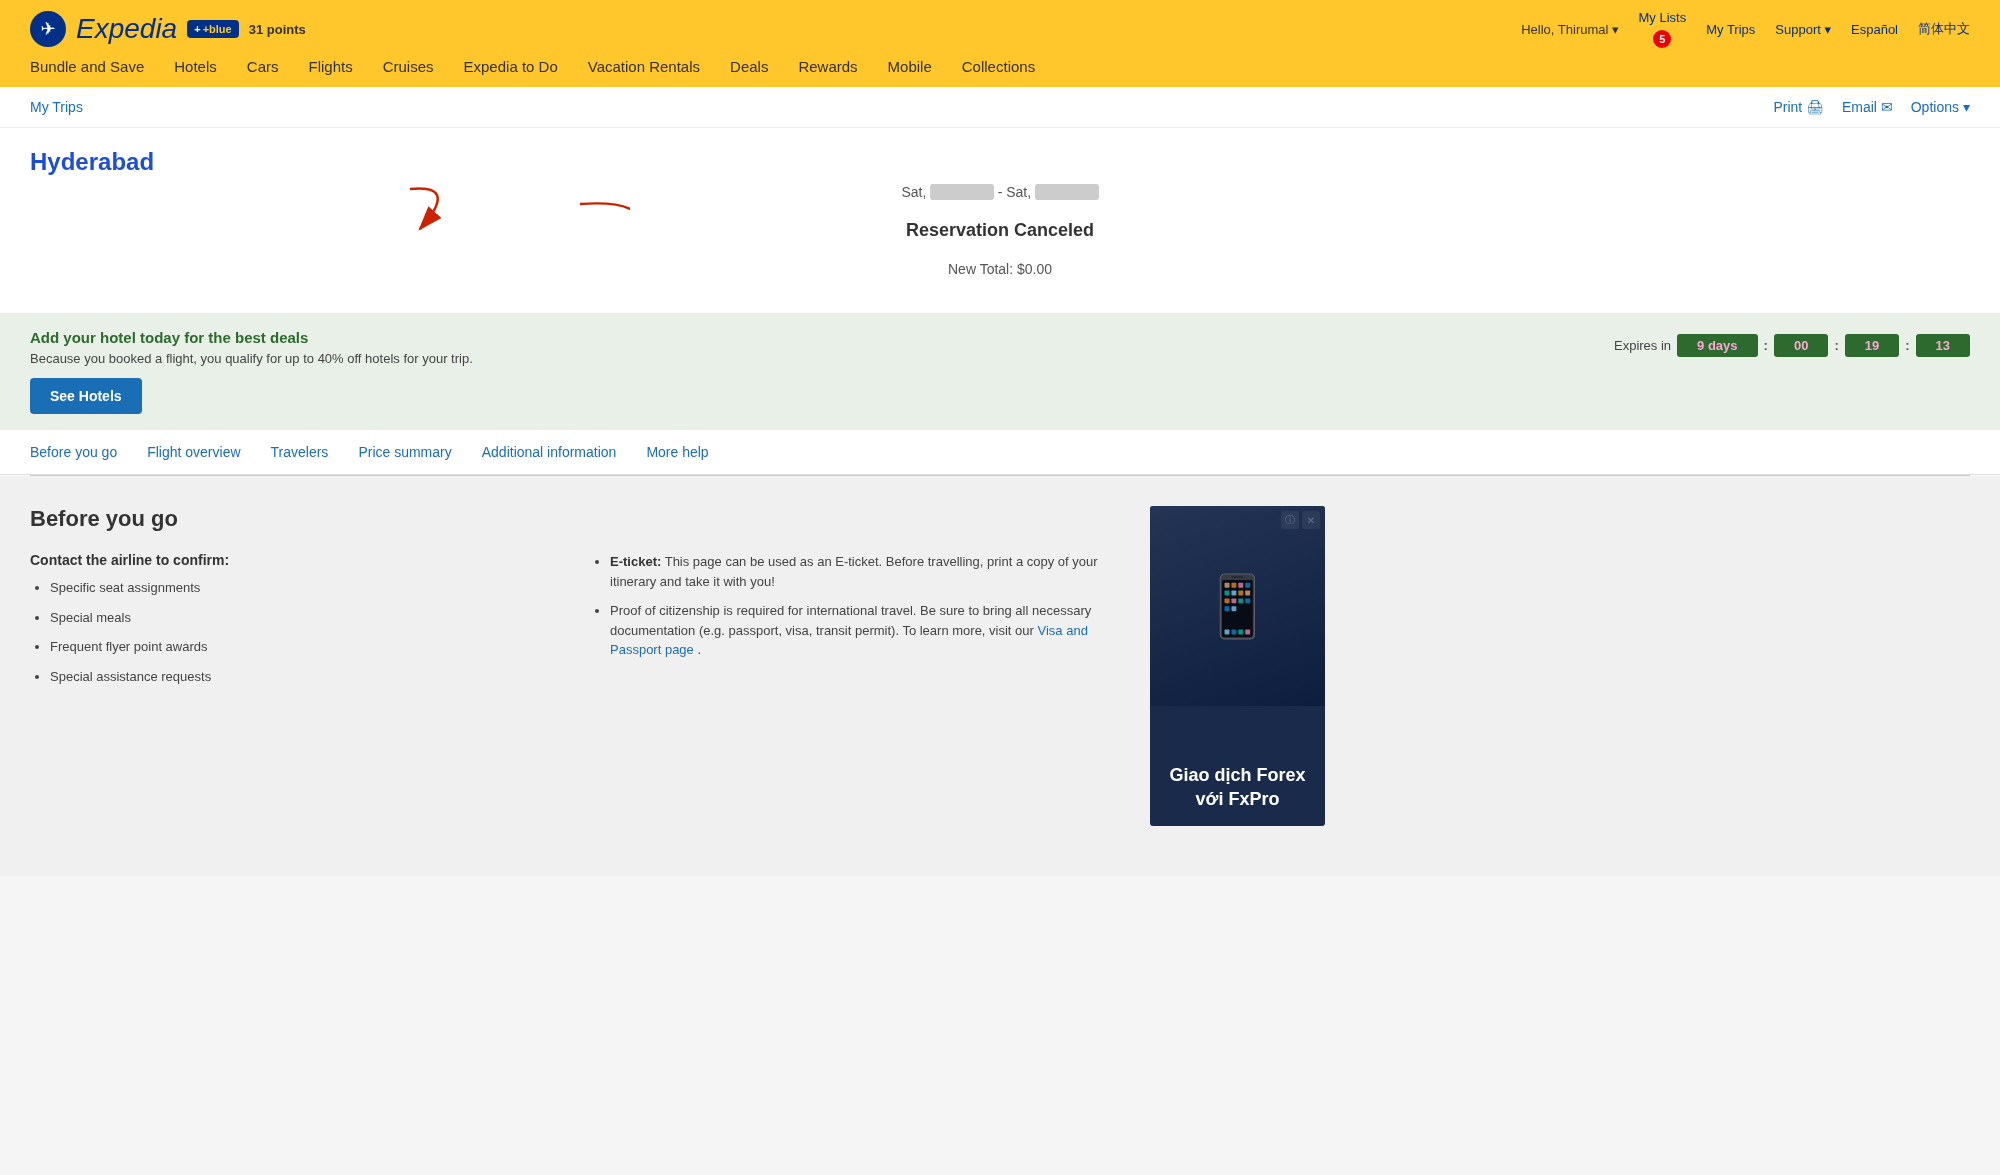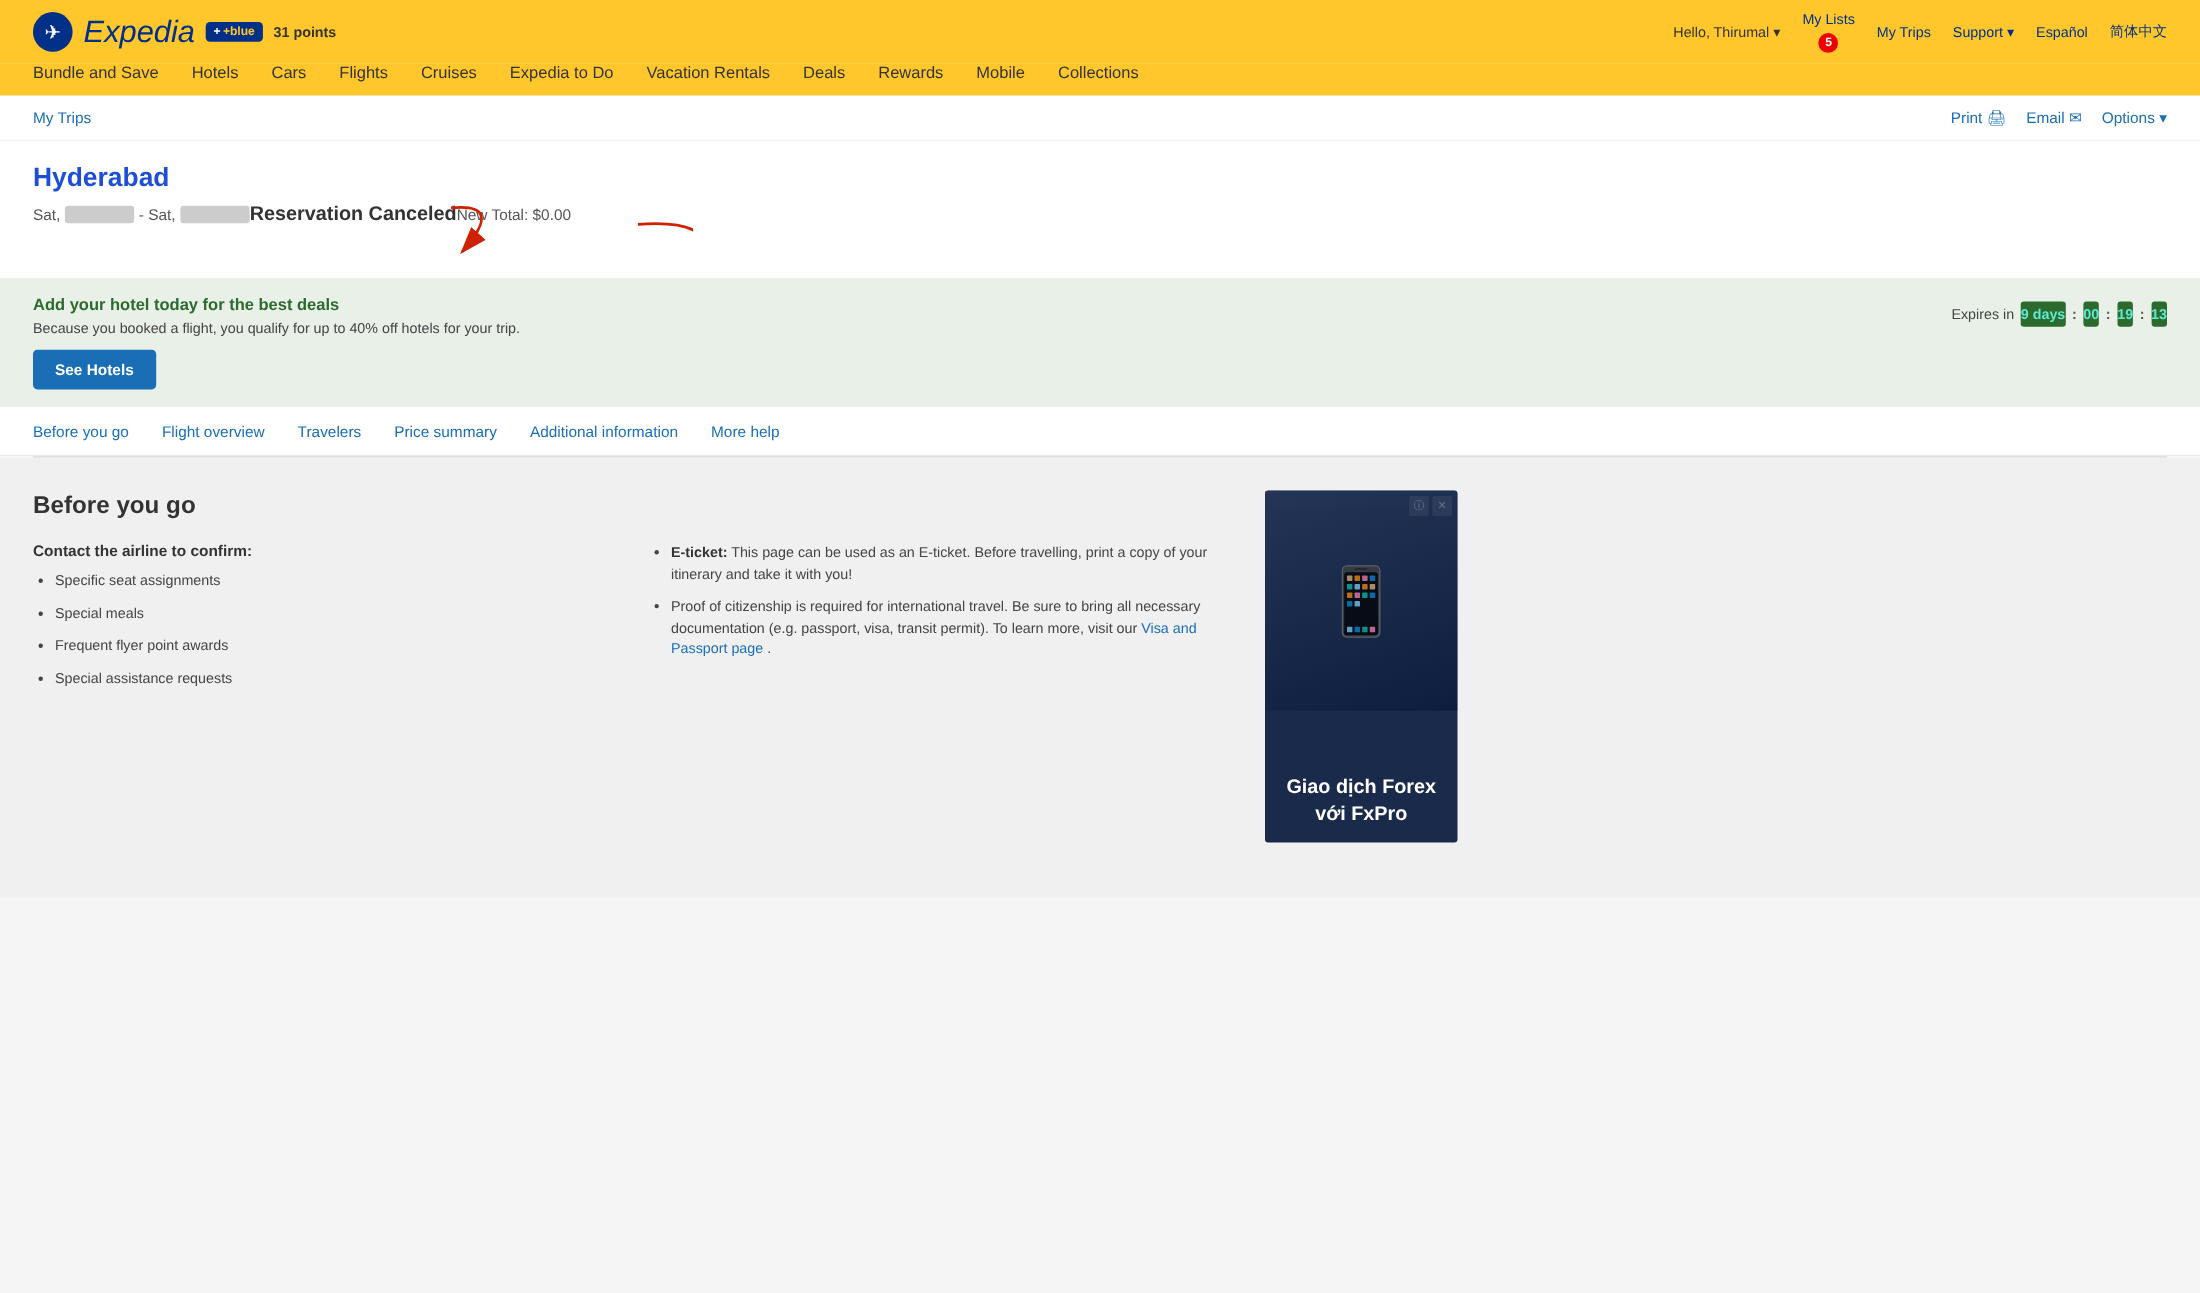--- a/index.html
+++ b/index.html
@@ -145,22 +145,24 @@
     }
     .trip-title {
       font-size: 24px;
       font-weight: bold;
       color: #1d4ed8;
       margin-bottom: 8px;
     }
     .trip-dates-row {
       display: flex;
       align-items: center;
-      margin-bottom: 18px;
+      gap: 20px;
+      margin-bottom: 6px;
       flex-wrap: wrap;
+      flex-direction: column;
     }
     .trip-dates {
       font-size: 14px;
       color: #555;
     }
     .blurred-text {
       background: #ccc;
       color: transparent;
       border-radius: 3px;
       padding: 0 2px;
@@ -217,23 +219,23 @@
       display: flex;
       align-items: center;
       gap: 6px;
       font-size: 13px;
       color: #444;
       white-space: nowrap;
       padding-top: 5px;
     }
     .timer-block {
       background: #2d6a2d;
-      color: #5eead4;
-      font-weight: bold;
-      padding: 4px 0;
+      color: #f9a8d4;
+      font-weight: bold;
+      padding: 4px 20px;
       border-radius: 3px;
       font-size: 13px;
     }
     .timer-sep {
       font-weight: bold;
       color: #555;
     }
 
     
     .section-tabs {

